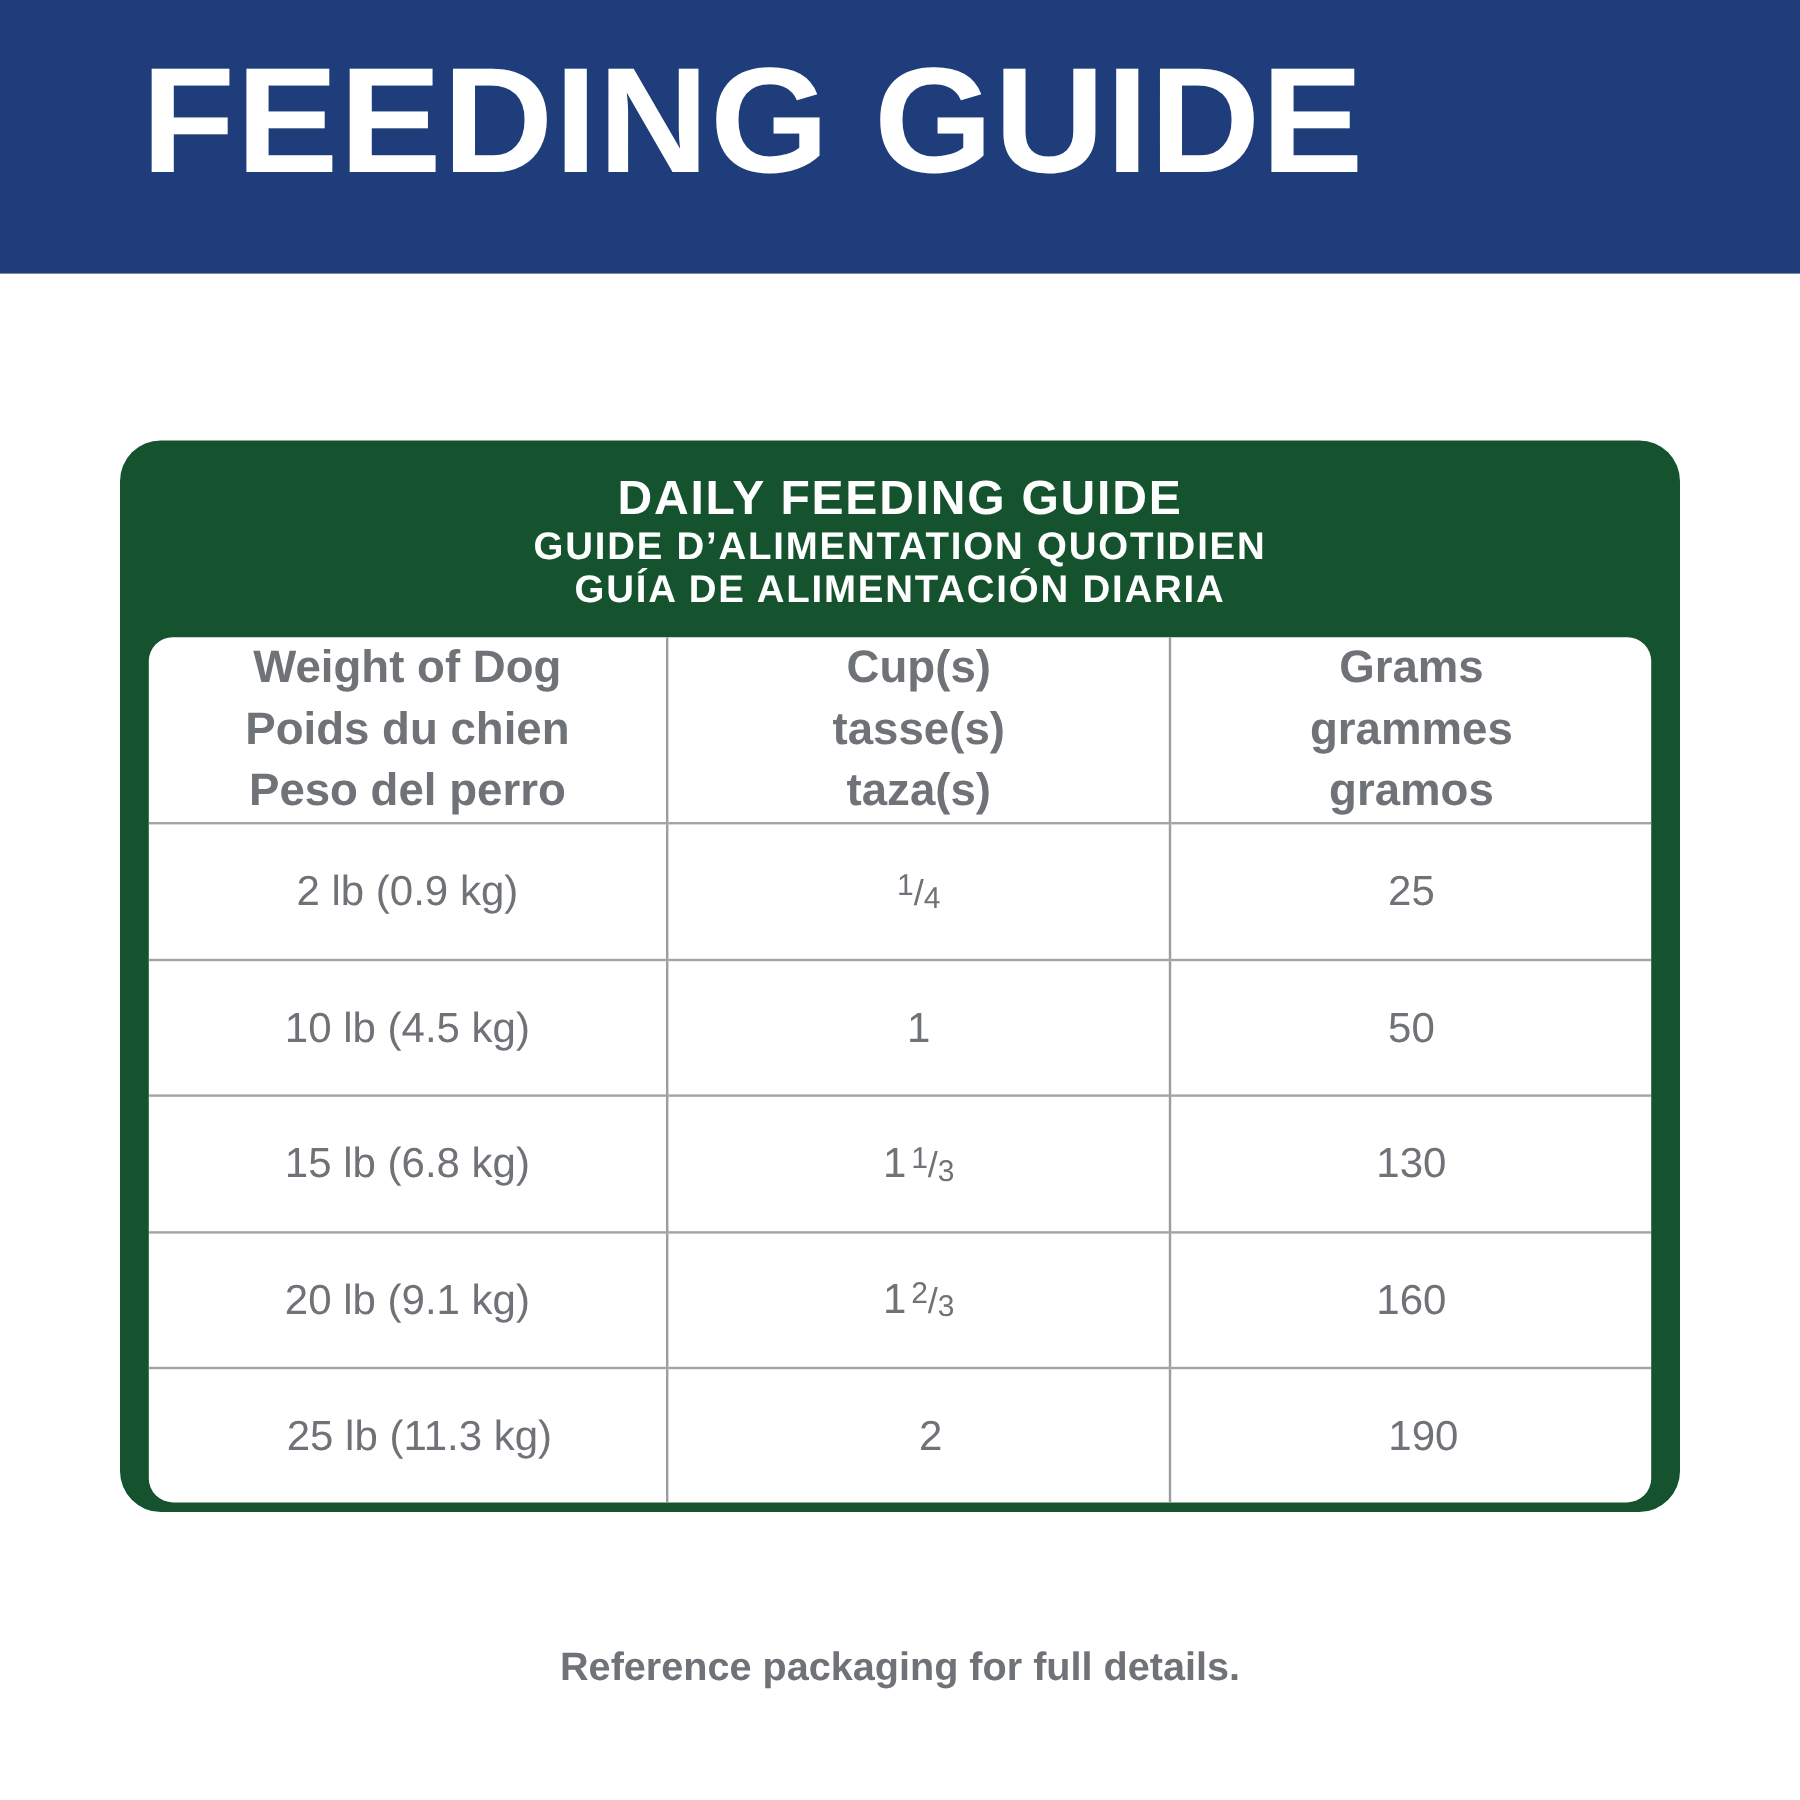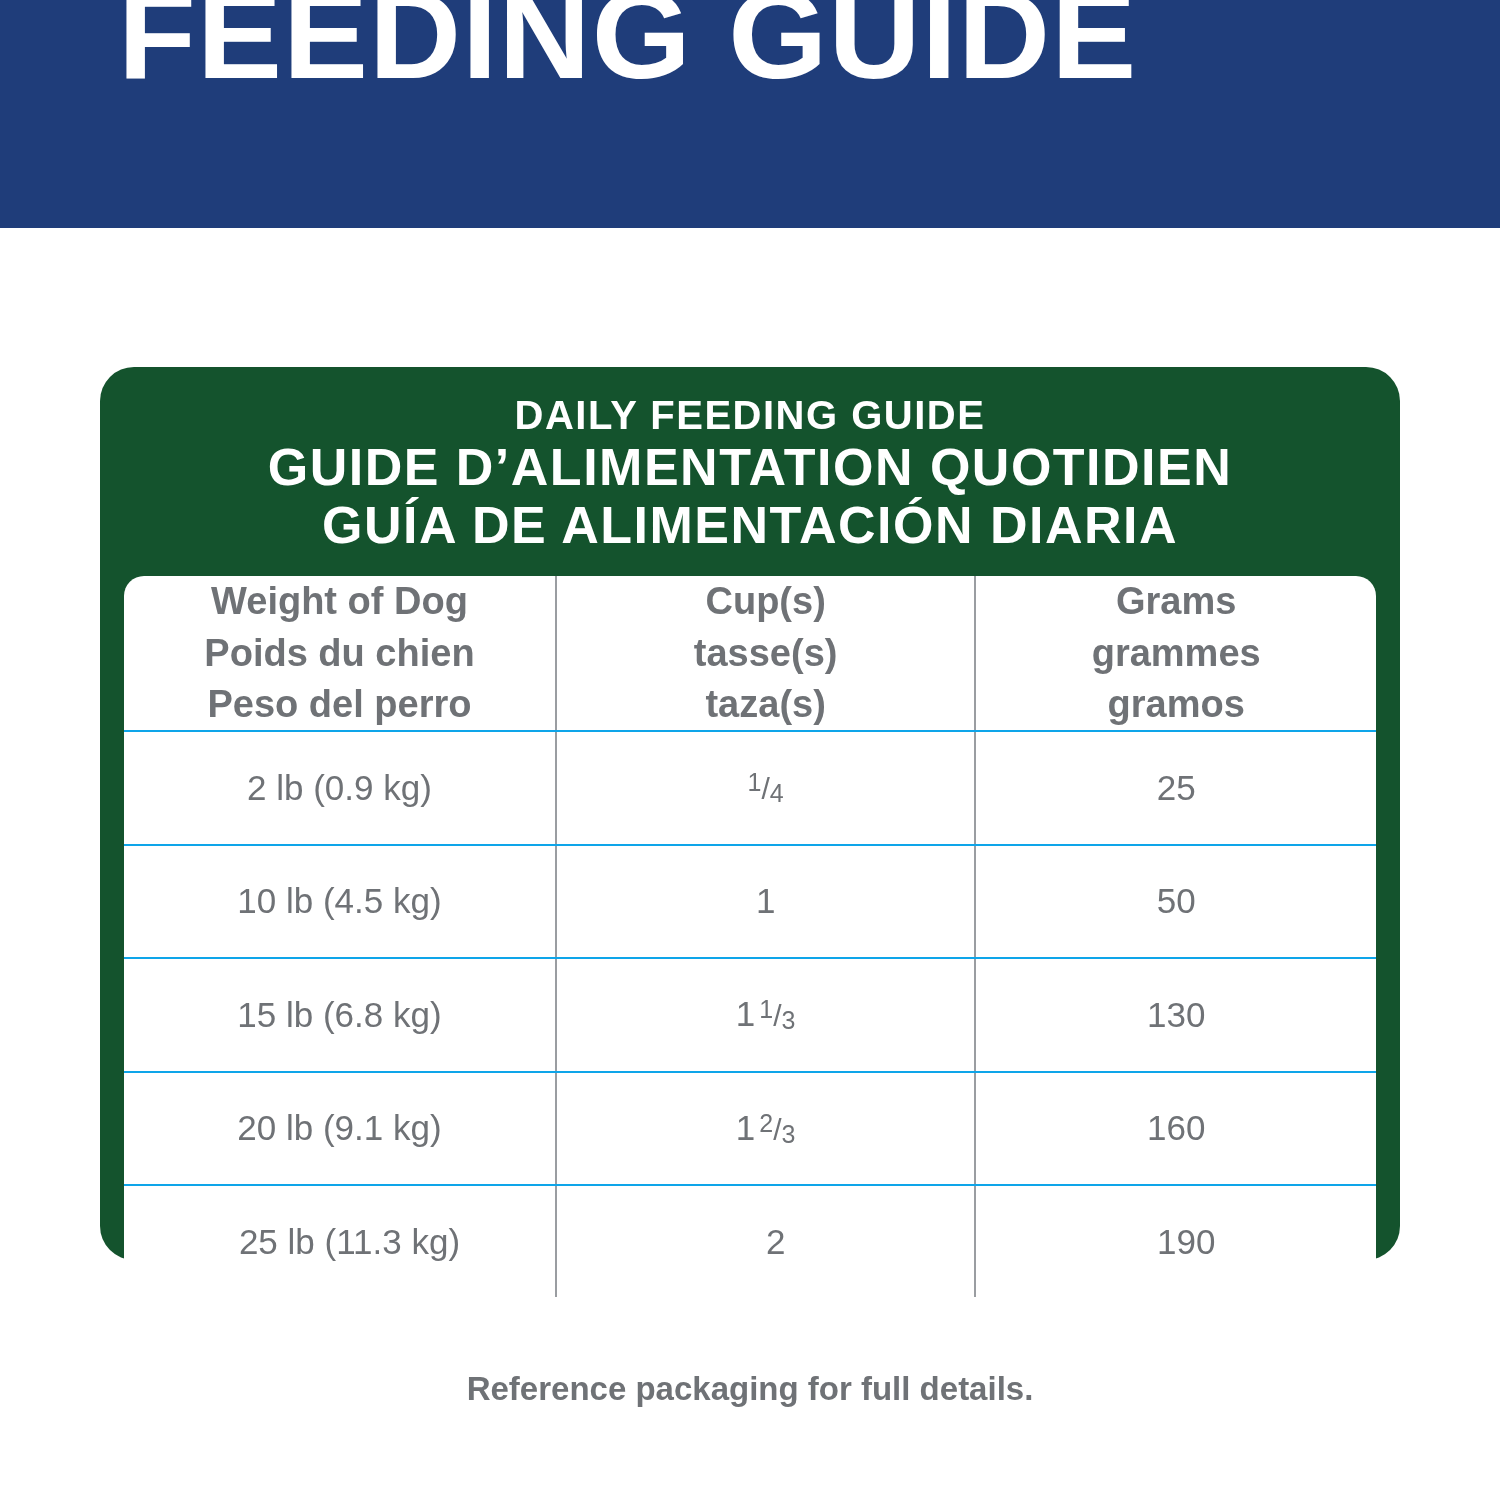--- a/index.html
+++ b/index.html
@@ -16,21 +16,21 @@
 
   
   .banner {
     position: absolute;
     left: 0;
     top: 0;
     width: 1500px;
     height: 228px;
     background: #1f3d7a;
     display: flex;
-    align-items: flex-start;
+    align-items: center;
   }
   .banner-title {
     color: #ffffff;
     font-size: 125px;
     line-height: 1;
     font-weight: bold;
     letter-spacing: 1px;
     margin-left: 118px;
     margin-top: -28px;
     font-family: "Liberation Sans", sans-serif;
@@ -57,21 +57,21 @@
     font-weight: bold;
     font-family: "Liberation Sans", sans-serif;
   }
   .card-heading .line1 {
     font-size: 40px;
     letter-spacing: 1.5px;
     line-height: 1.12;
   }
   .card-heading .line2,
   .card-heading .line3 {
-    font-size: 52px;
+    font-size: 32px;
     letter-spacing: 1.5px;
     line-height: 1.12;
   }
 
   
   .table-wrap {
     margin-top: 22px;
     background: #ffffff;
     border-radius: 20px;
     overflow: hidden;
@@ -86,21 +86,21 @@
   }
   table.feeding col.c1 { width: 34.5%; }
   table.feeding col.c2 { width: 33.5%; }
   table.feeding col.c3 { width: 32%; }
 
   table.feeding th,
   table.feeding td {
     text-align: center;
     color: #6f7276;
     border-right: 2px solid #9a9da1;
-    border-bottom: 2px solid #0ea5e9;
+    border-bottom: 2px solid #a3a3a3;
     padding: 0;
   }
   table.feeding th:last-child,
   table.feeding td:last-child {
     border-right: none;
   }
   table.feeding tr:last-child td {
     border-bottom: none;
     padding-left: 20px;
   }

